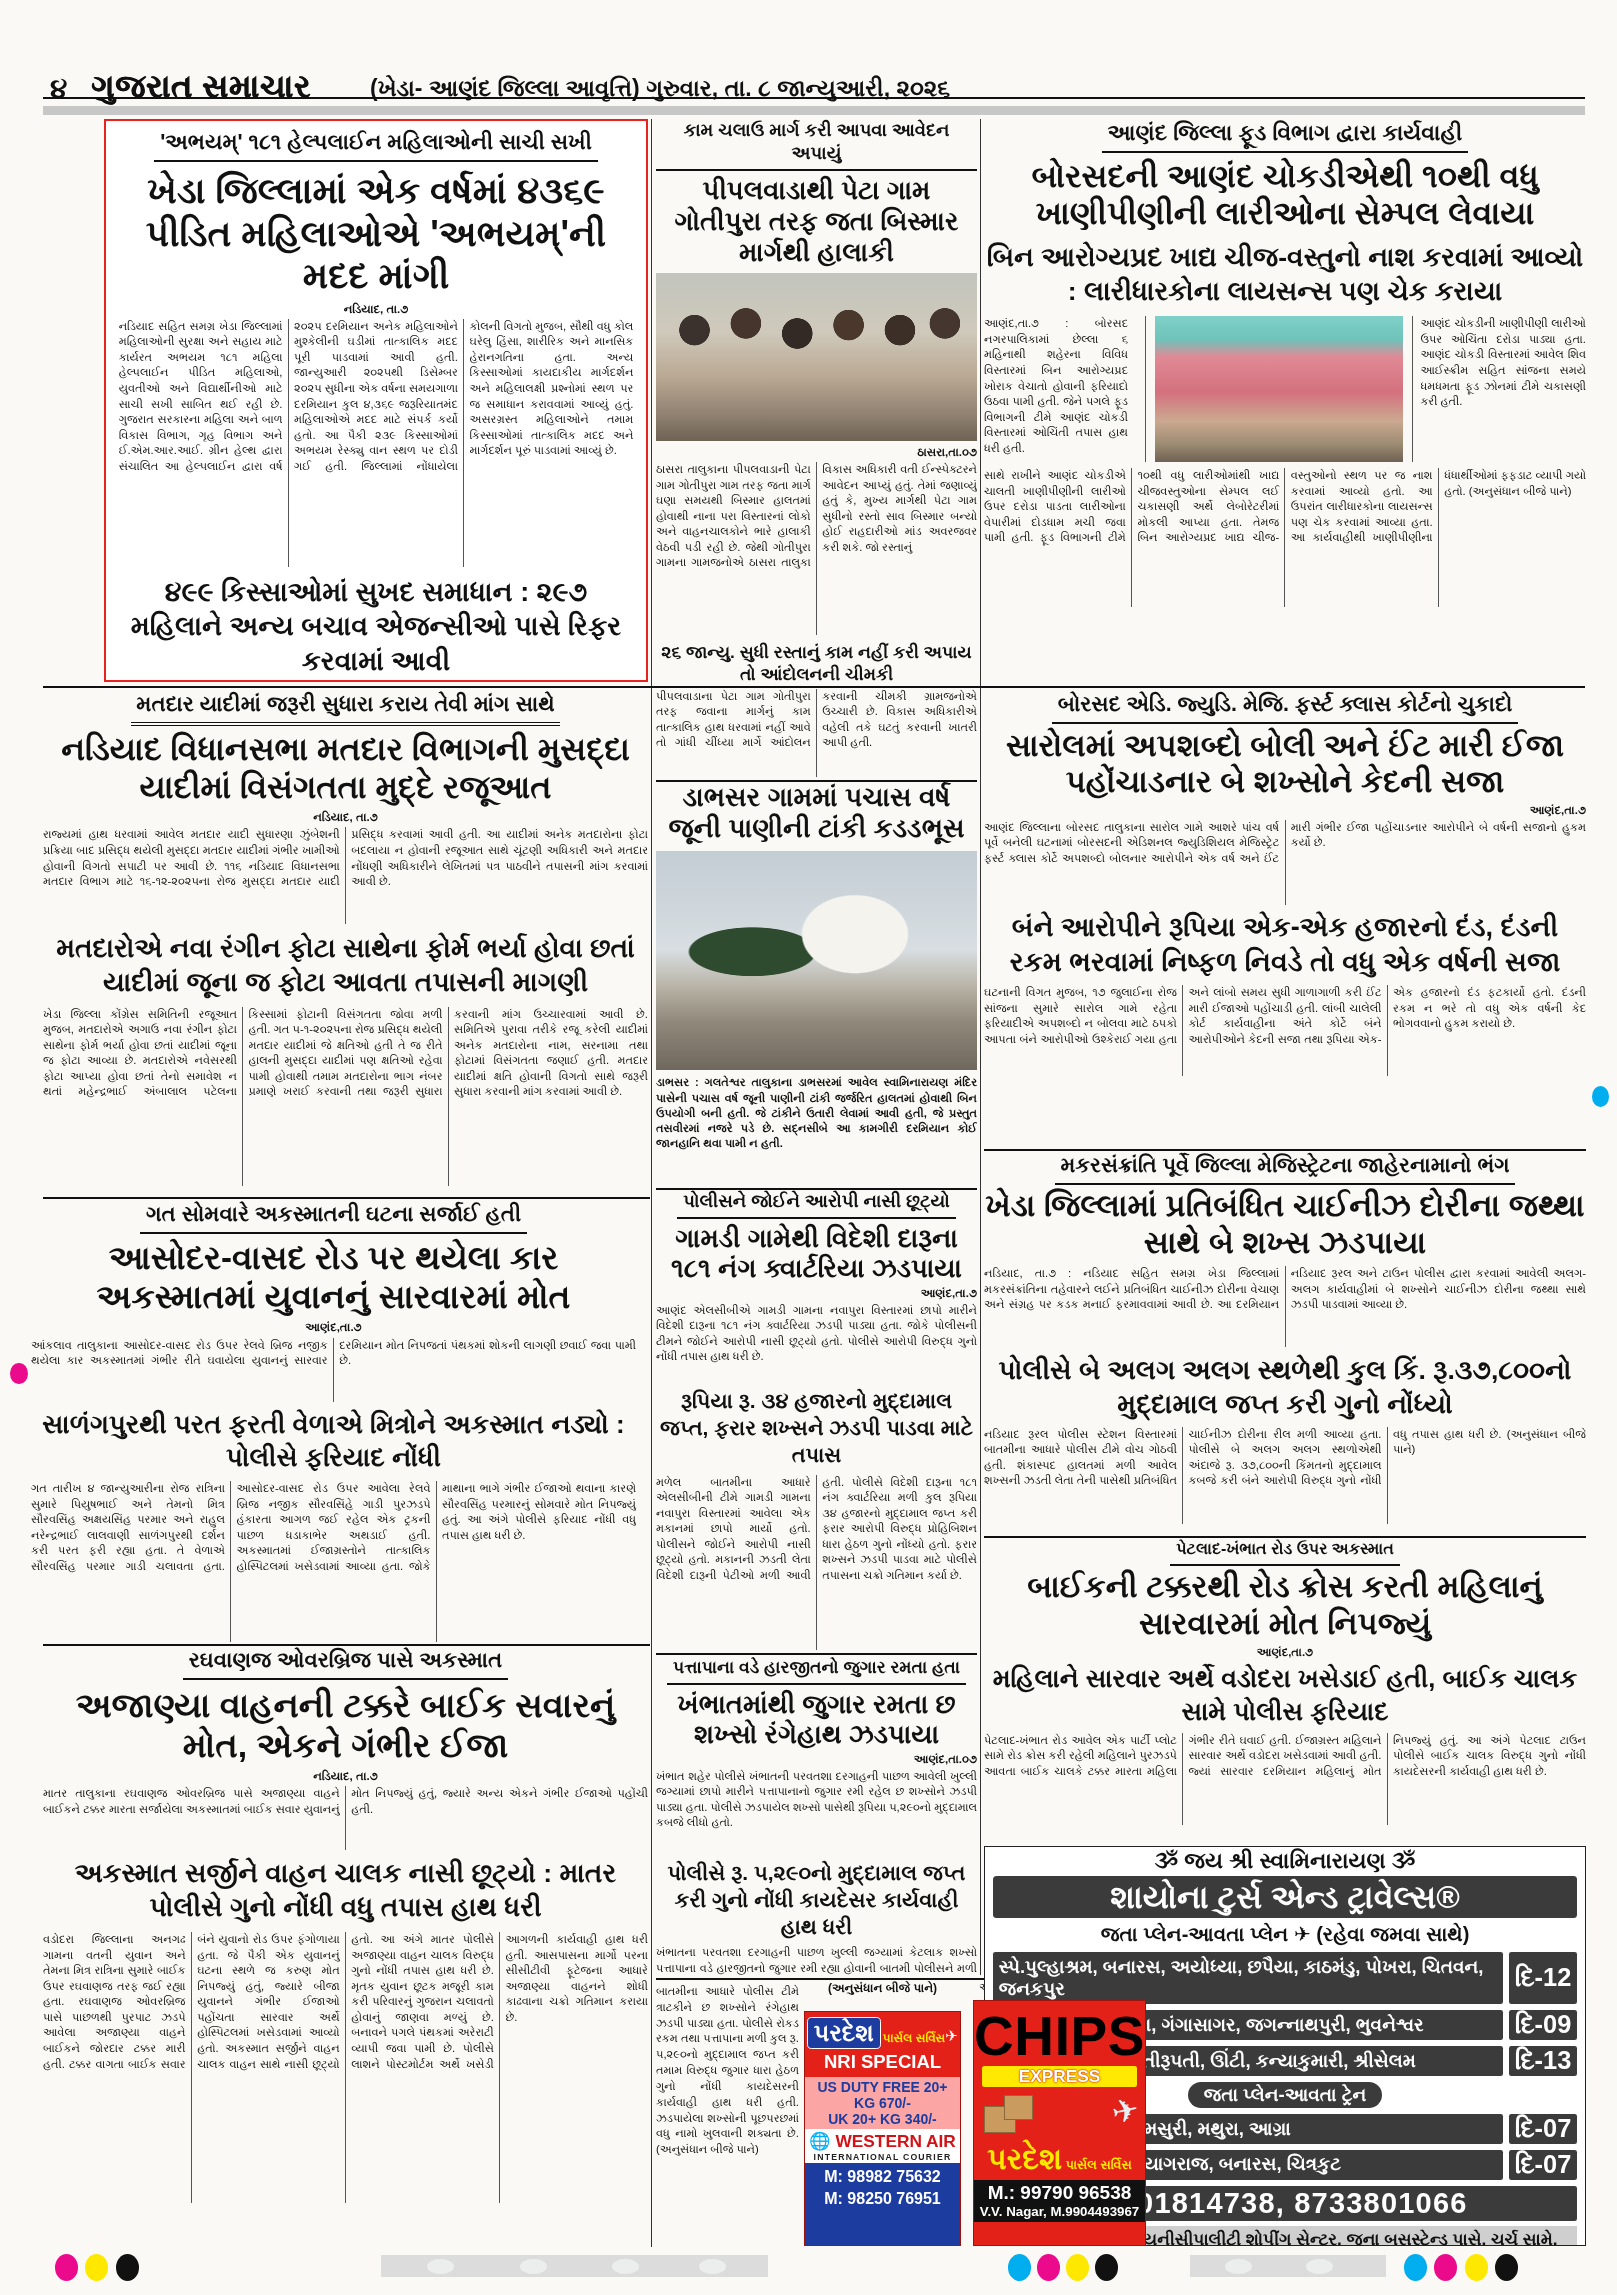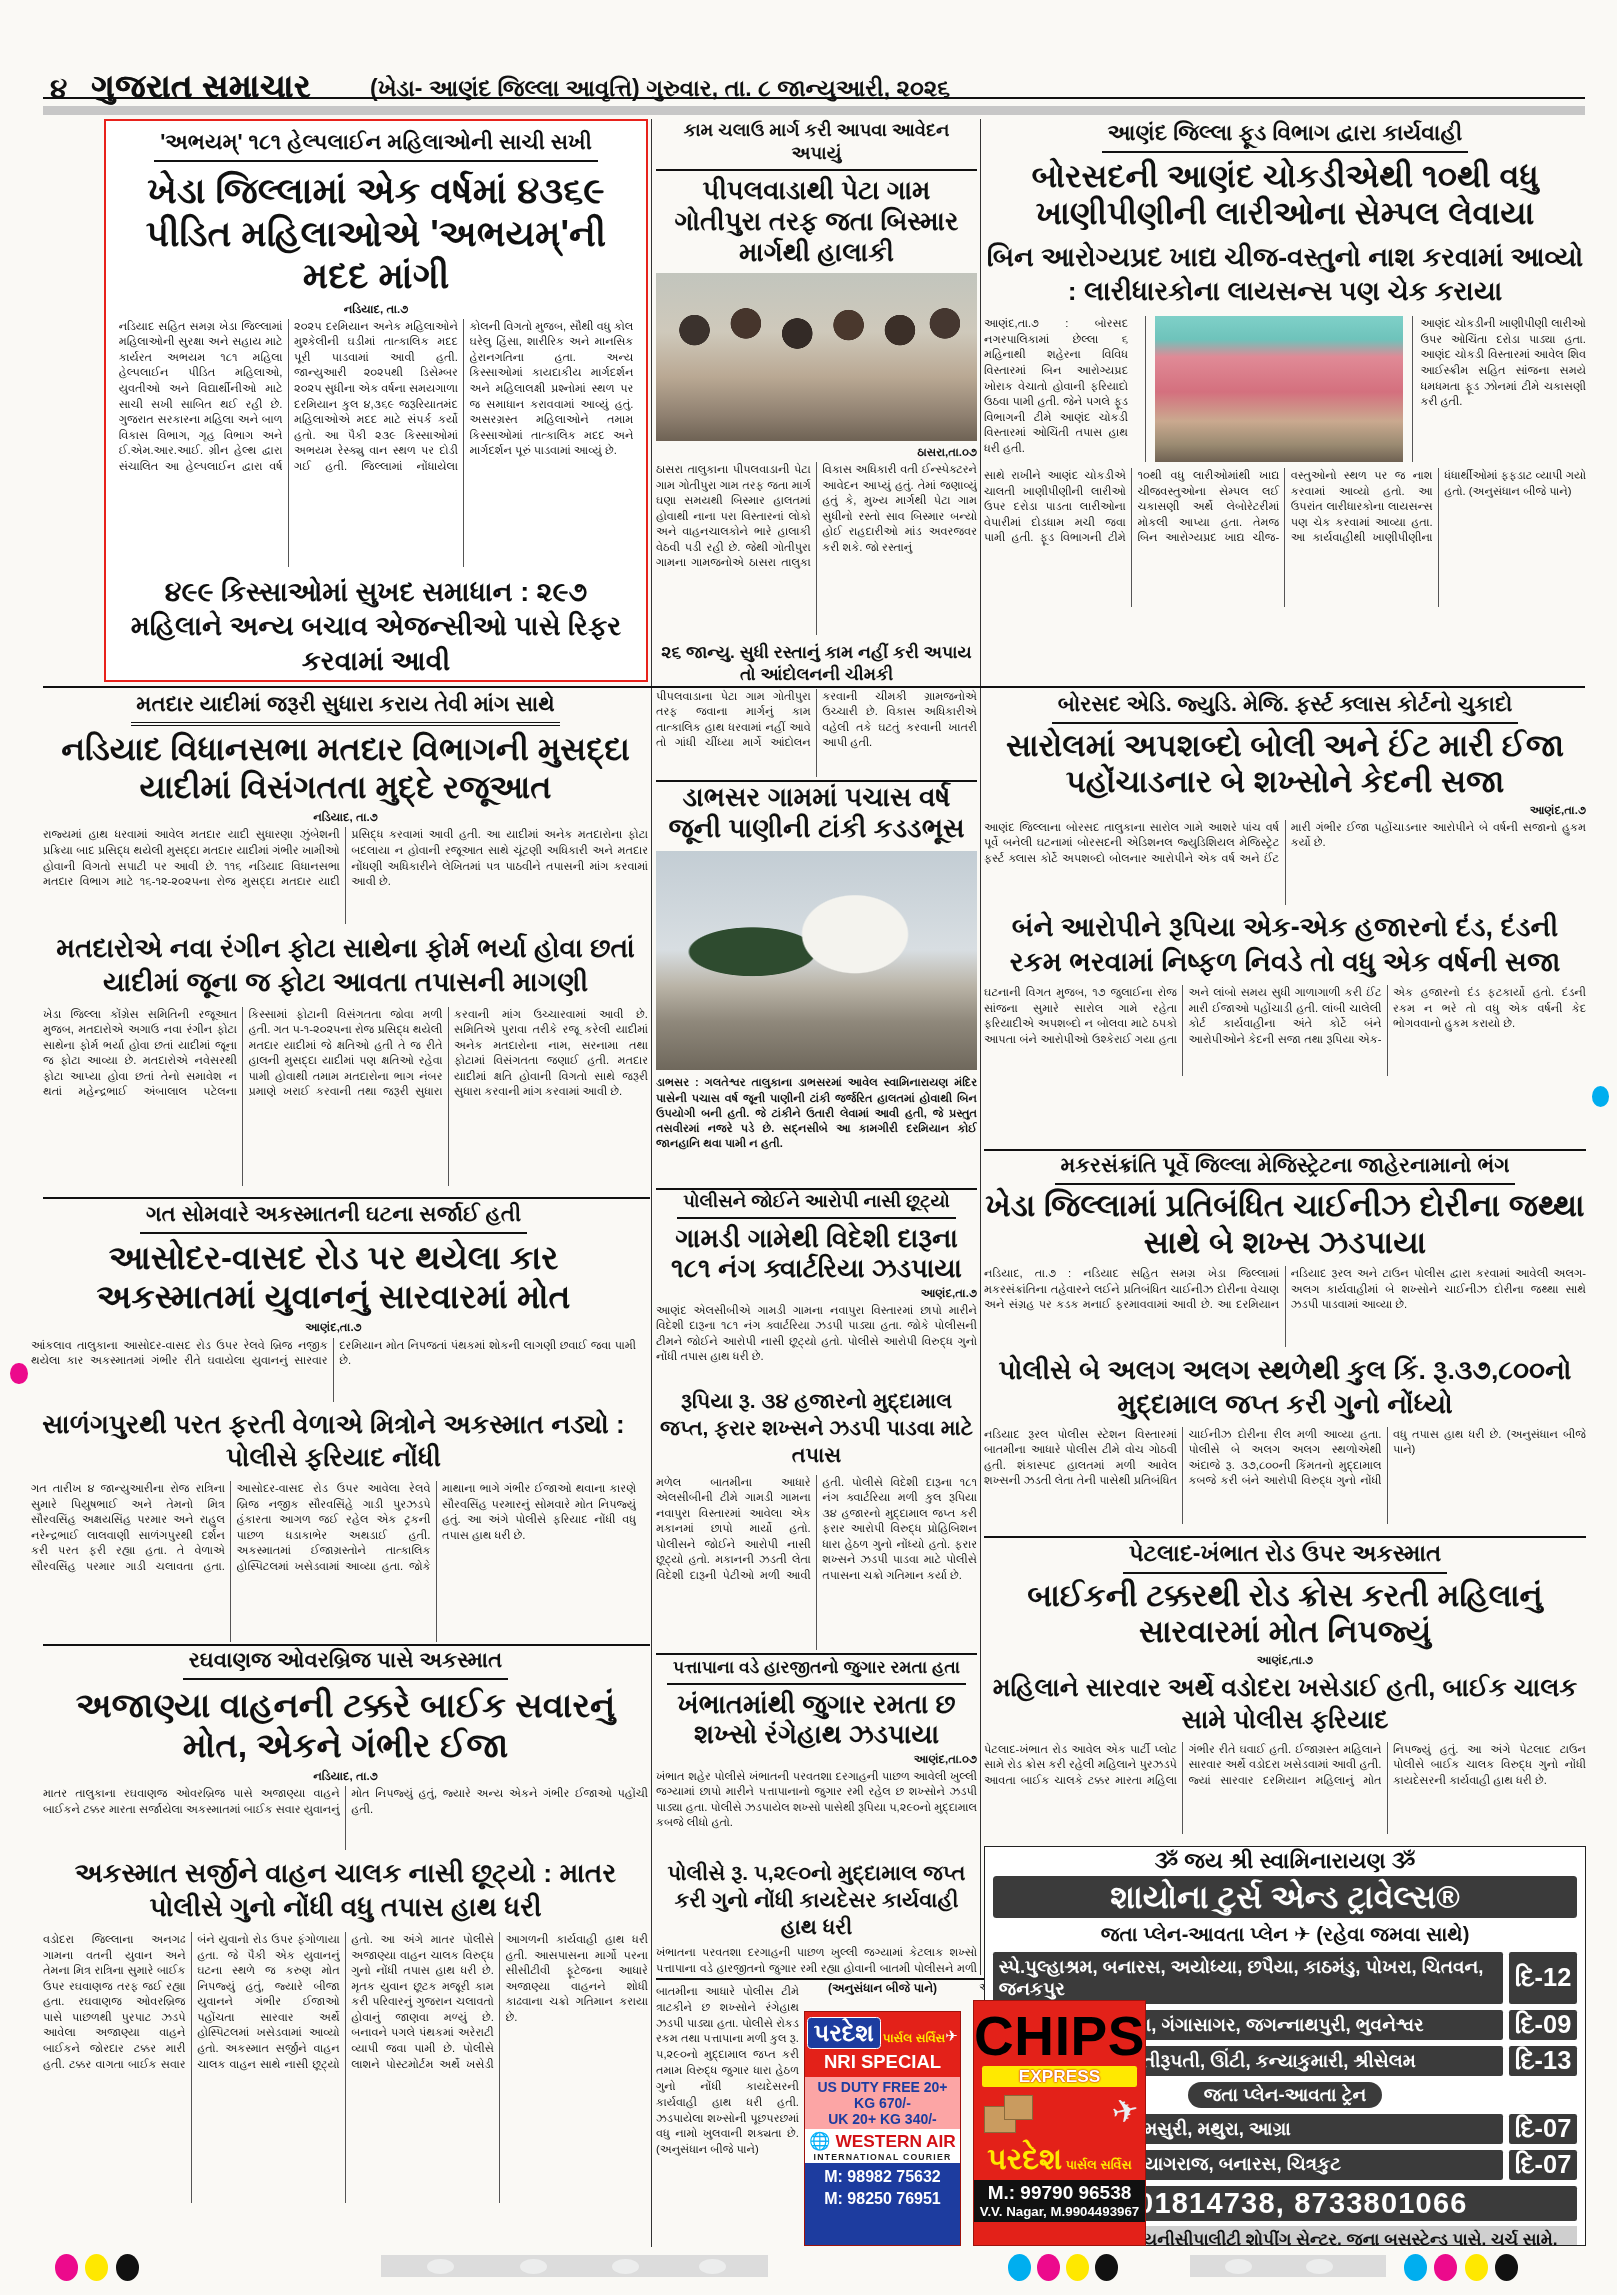--- a/index.html
+++ b/index.html
@@ -86,21 +86,21 @@
   #st-e .b2{height:91px;margin-top:5.8px;}
   
   #st-f{left:984px;top:1152px;width:602px;height:382px;overflow:hidden;}
   #st-f .kicker{font-size:21px;}
   #st-f .headline{font-size:31px;margin-top:3.5px;}
   #st-f .b1{height:81px;margin-top:4.6px;}
   #st-f .subhead{font-size:26.6px;margin-top:5.8px;}
   #st-f .b2{height:97px;margin-top:5.8px;}
   
   #st-g{left:984px;top:1539px;width:602px;height:303px;overflow:hidden;}
-  #st-g .kicker{font-size:23px;}
+  #st-g .kicker{font-size:16px;}
   #st-g .headline{font-size:31px;margin-top:3.5px;}
   #st-g .byline{text-align:center;margin:2.3px 0;}
   #st-g .subhead{font-size:25.4px;margin-top:3.5px;}
   #st-g .gb{height:92px;margin-top:5.8px;}
   
   #st-h{left:31px;top:1201px;width:605px;height:441px;overflow:hidden;}
   #st-h .kicker{font-size:21.4px;}
   #st-h .headline{font-size:33px;margin-top:4.6px;}
   #st-h .byline{text-align:center;margin:3.5px 0;}
   #st-h .b1{height:64px;}

